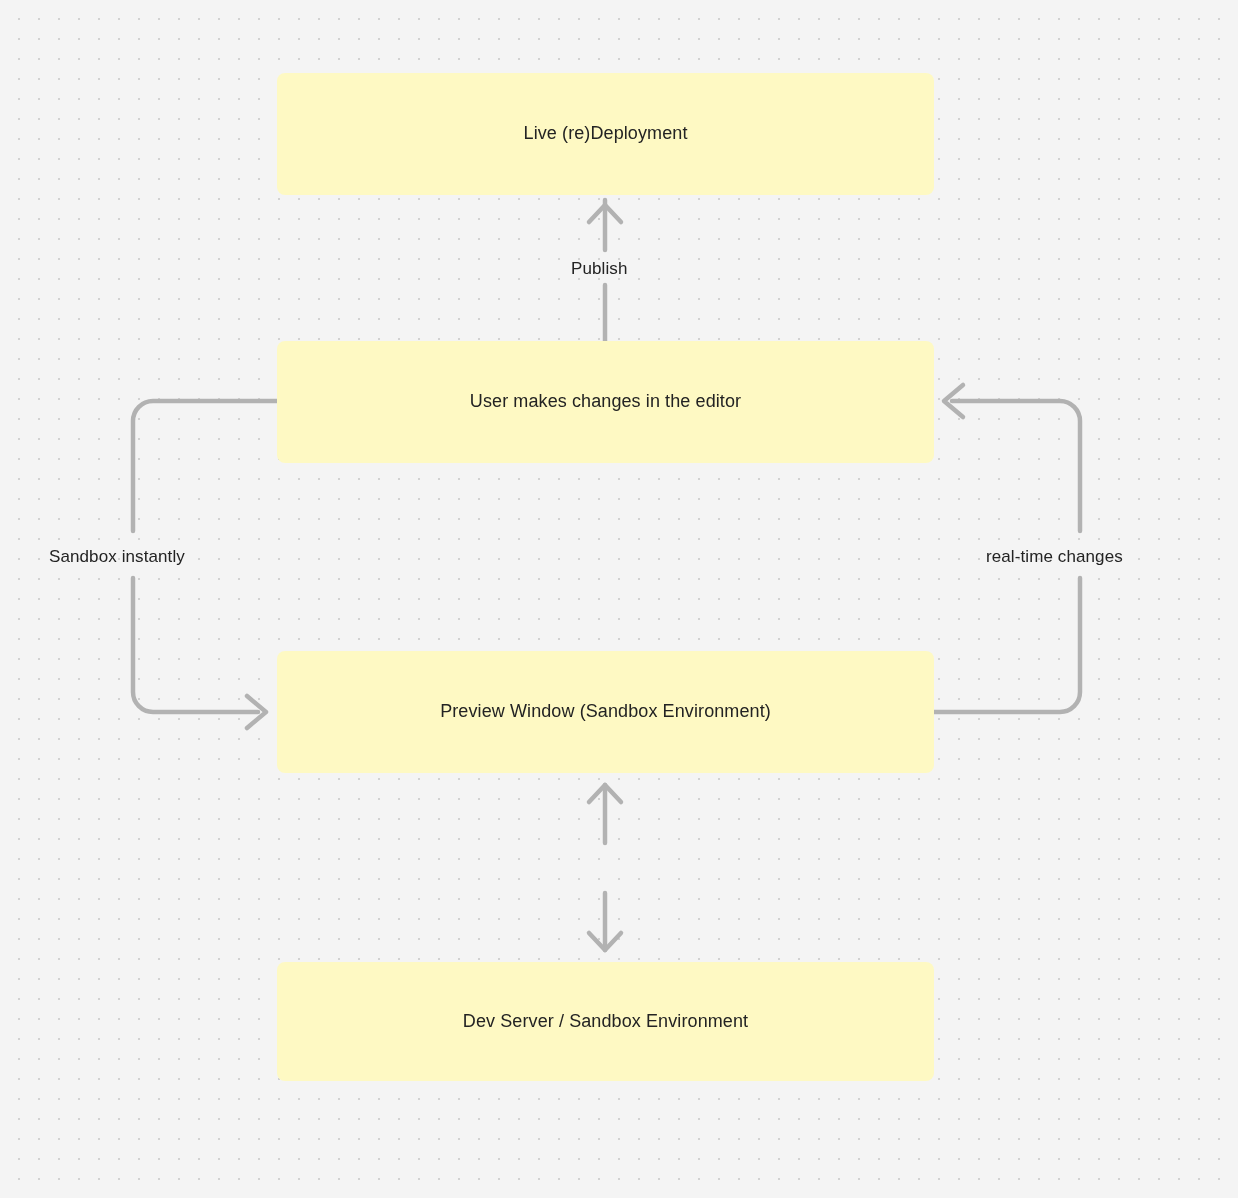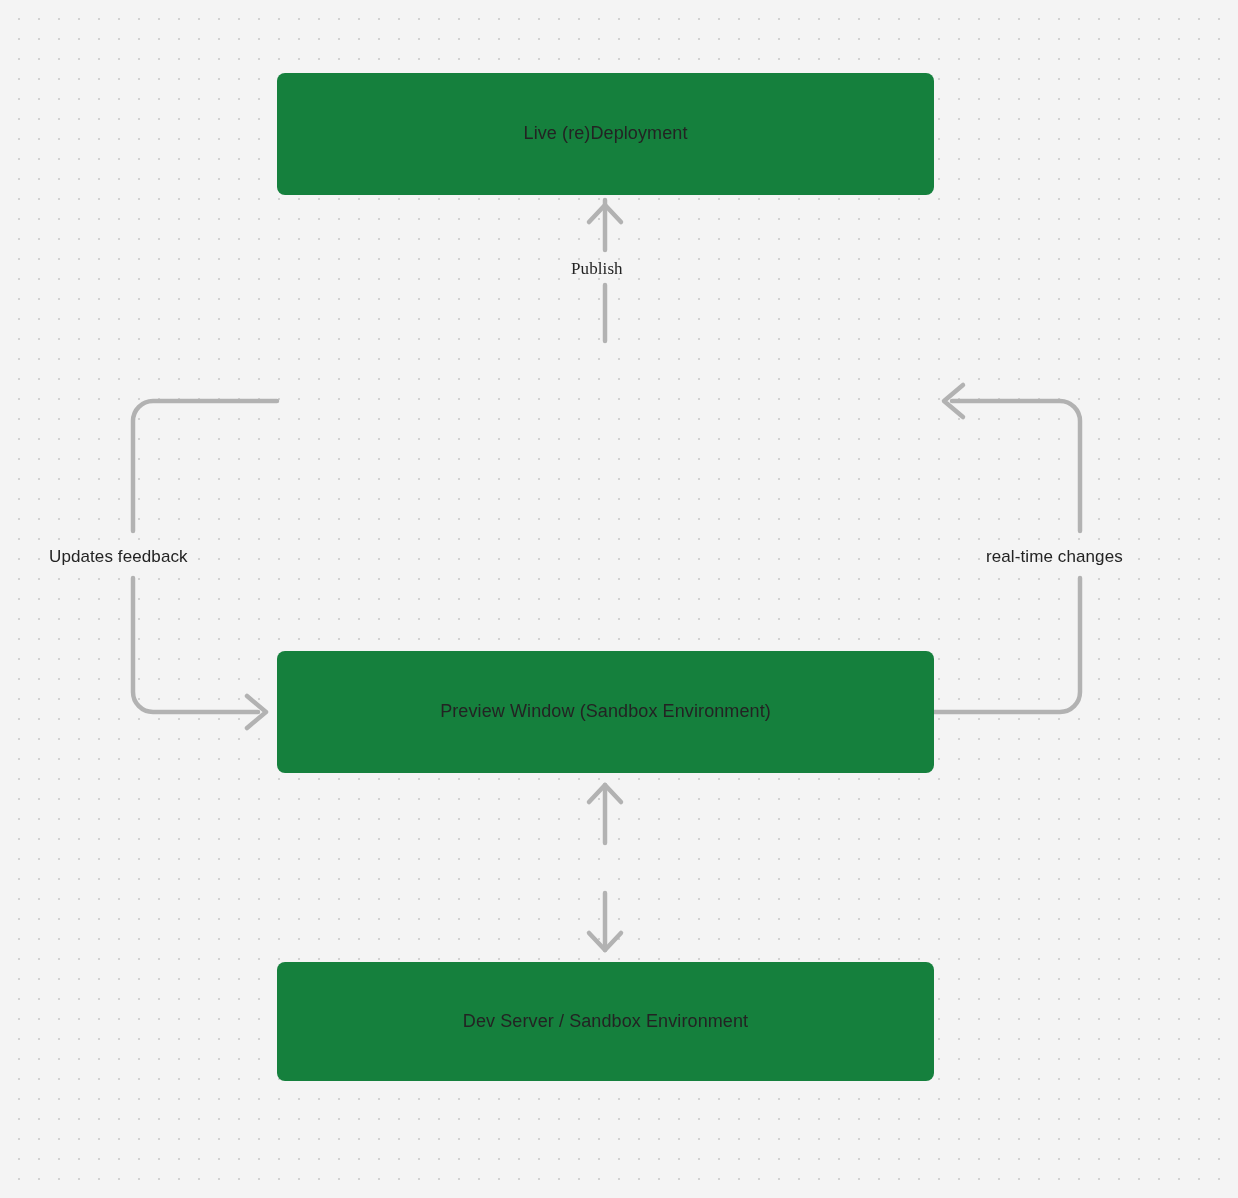--- a/index.html
+++ b/index.html
@@ -32,21 +32,21 @@
     left: 0;
     top: 0;
     width: 1238px;
     height: 1198px;
     pointer-events: none;
   }
 
   
   .node {
     position: absolute;
-    background: #15803d;
+    background: #fef9c3;
     border-radius: 8px;
     display: flex;
     align-items: center;
     justify-content: center;
     color: #232323;
     font-size: 18px;
     line-height: 1.3;
     letter-spacing: 0.1px;
     text-align: center;
     padding: 6px 30px;
@@ -59,21 +59,21 @@
 
   
   .edge-label {
     position: absolute;
     color: #232323;
     font-size: 17px;
     letter-spacing: 0.1px;
     white-space: nowrap;
   }
 
-  #label-publish        { left: 571px; top: 259px; font-family: Liberation Serif, serif; }
+  #label-publish        { left: 571px; top: 259px; }
   #label-updates        { left: 49px;  top: 547px; }
   #label-realtime       { left: 986px; top: 547px; }
   #label-spun-up        { left: 416px; top: 856px; }
 </style>
 </head>
 <body>
 
 <div id="canvas">
 
   <svg id="edges" viewBox="0 0 1238 1198" width="1238" height="1198" fill="none">
@@ -112,29 +112,32 @@
 
       <path d="M605,893 L605,950" stroke="#b2b2b2" stroke-width="4.5" stroke-linecap="round"></path>
       <path d="M589,933 L605,950 L621,933" stroke="#b2b2b2" stroke-width="4.5" stroke-linecap="round" stroke-linejoin="round"></path>
     </g>
   </svg>
 
   <div class="node" id="node-live">
     <span>Live (re)Deployment</span>
   </div>
 
+  <div class="node" id="node-user-edit">
+    <span>User makes changes in the editor</span>
+  </div>
 
   <div class="node" id="node-preview">
     <span>Preview Window (Sandbox Environment)</span>
   </div>
 
   <div class="node" id="node-dev-server">
     <span>Dev Server / Sandbox Environment</span>
   </div>
 
   <div class="edge-label" id="label-publish">Publish</div>
 
-  <div class="edge-label" id="label-updates">Updates feedback</div>
+  <div class="edge-label" id="label-updates">Sandbox instantly</div>
 
   <div class="edge-label" id="label-realtime">real-time changes</div>
 
 
 </div>
 
 </body></html>

